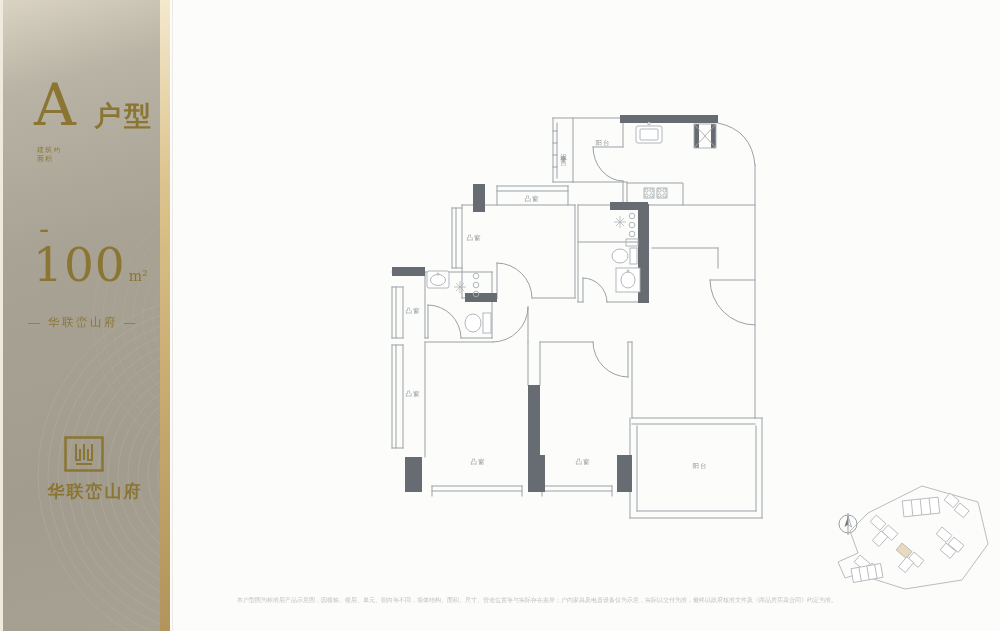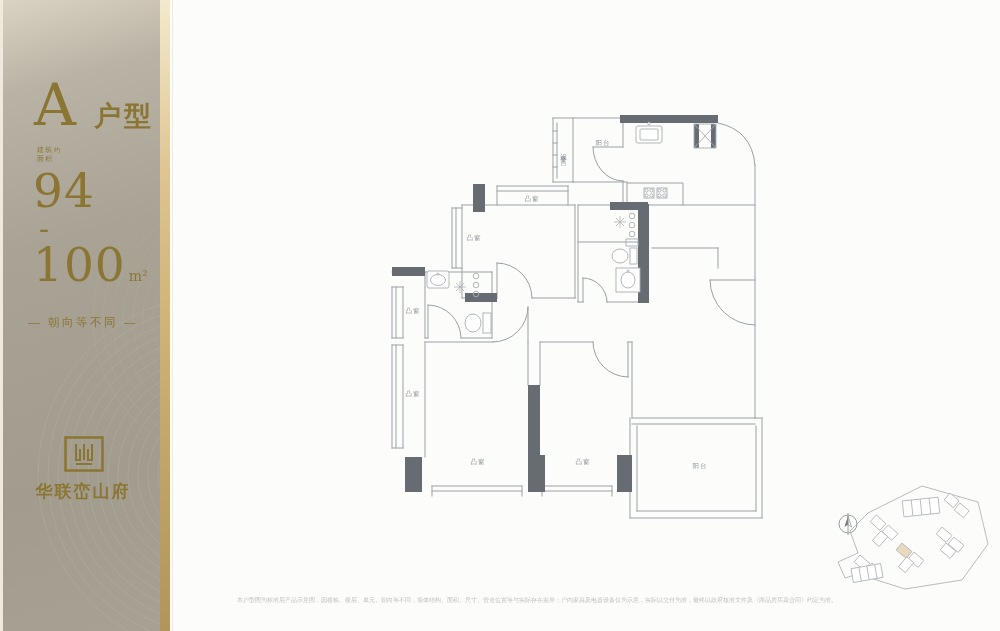--- a/index.html
+++ b/index.html
@@ -21,21 +21,21 @@
   .area-label{position:absolute;left:34px;top:146px;font-size:7px;line-height:8.5px;letter-spacing:1px;}
   .area-label .sup{font-size:6px;vertical-align:top;margin-left:1px;}
   .num-big{font-family:"DejaVu Serif","Liberation Serif",serif;font-size:47px;line-height:1;letter-spacing:1px;}
   .num-94{position:absolute;left:30px;top:167px;}
   .num-dash{position:absolute;left:36px;top:214px;font-family:"DejaVu Serif",serif;font-size:30px;line-height:1;}
   .num-100-row{position:absolute;left:30px;top:241px;display:flex;align-items:flex-end;}
   .area-unit{font-size:14px;line-height:1;margin:0 14px 5px 3px;font-family:"DejaVu Serif",serif;}
   .layout-line{position:absolute;left:0;top:315px;width:160px;text-align:center;
     font-size:11.5px;letter-spacing:2.5px;}
   .brand-logo{position:absolute;left:61px;top:436px;}
-  .brand-name{position:absolute;left:0;top:480px;width:160px;text-align:center;
+  .brand-name{position:absolute;left:12px;top:480px;width:160px;text-align:center;
     font-family:Liberation Serif, serif;font-size:17px;font-weight:600;letter-spacing:2px;}
   
   .plan-svg{position:absolute;left:0;top:0;width:1000px;height:631px;pointer-events:none;}
   #plan-labels{position:absolute;left:0;top:0;width:1000px;height:631px;pointer-events:none;}
   .room-label{position:absolute;transform:translate(-50%,-50%);font-size:6.5px;color:#8f969b;
     letter-spacing:1px;white-space:nowrap;}
   .room-label.vertical{writing-mode:vertical-rl;letter-spacing:2px;}
   .disclaimer{position:absolute;left:237px;top:596px;font-size:6px;color:#c2c2c2;
     white-space:nowrap;letter-spacing:0;}
 </style>
@@ -78,28 +78,27 @@
     <div class="unit-title gold">
       <span class="unit-letter">A</span>
       <span class="unit-suffix">户型</span>
     </div>
 
     <div class="area-label gold">
       <div><span>建筑</span><span class="sup">约</span></div>
       <div>面积</div>
     </div>
 
-    <div class="num-big num-94 gold">94</div>
     <div class="num-dash gold">-</div>
     <div class="num-100-row gold">
       <span class="num-big">100</span>
       <span class="area-unit">m²</span>
     </div>
 
-    <div class="layout-line gold">— 朝向等不同 —</div>
+    <div class="layout-line gold">— 华联峦山府 —</div>
 
     <svg class="brand-logo" width="40" height="38" viewBox="0 0 40 38">
       <rect x="1.5" y="1.5" width="37" height="33" fill="none" stroke="#8b7533" stroke-width="2.5"></rect>
       <g fill="none" stroke="#8b7533" stroke-width="2">
         <path d="M12,8 V24 H16 V13"></path>
         <path d="M28,8 V24 H24 V13"></path>
         <path d="M20,8 V24"></path>
         <path d="M12,28 H28"></path>
       </g>
     </svg>

